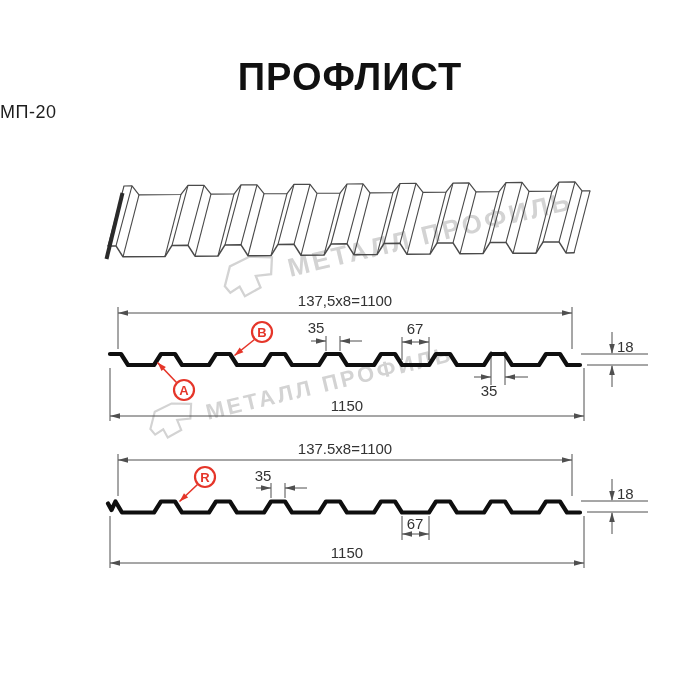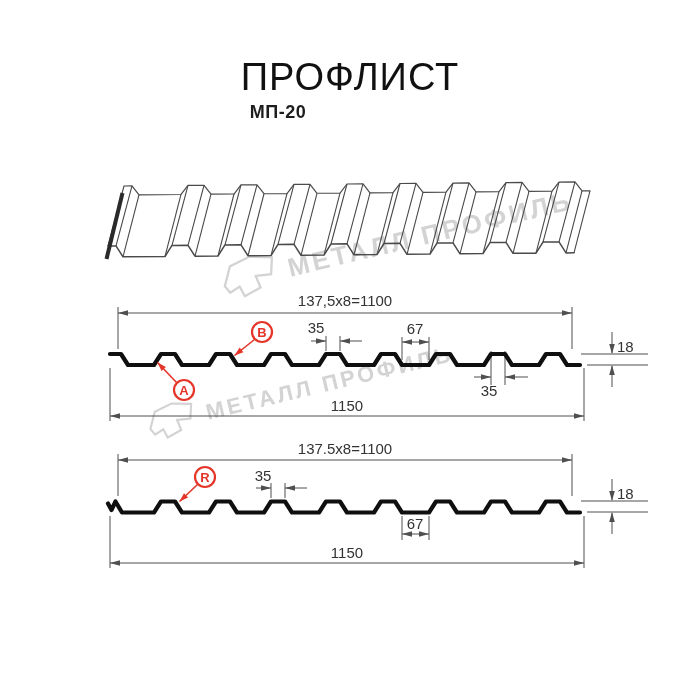--- a/index.html
+++ b/index.html
@@ -5,23 +5,23 @@
   :root{
     --accent:#e53529;
     --wm:#d3d3d3;
     --line:#4f4f4f;
     --profile:#0f0f0f;
   }
   html,body{margin:0;padding:0;background:#fff;}
   #page{position:relative;width:700px;height:700px;background:#fff;overflow:hidden;
         font-family:"Liberation Sans",sans-serif;}
   .title{position:absolute;left:0;top:56px;width:700px;text-align:center;
-         font-size:38px;font-weight:400;letter-spacing:1px;color:#111;z-index:3;}
-  .subtitle{position:absolute;left:0;top:102px;width:556px;text-align:center;
-         font-size:18px;font-weight:700;letter-spacing:0.5px;color:#1d1d1d;z-index:3;}
+         font-size:38px;font-weight:700;letter-spacing:1px;color:#111;z-index:3;}
+  .subtitle{position:absolute;left:0;top:102px;width:556px;text-align:left;
+         font-size:18px;font-weight:400;letter-spacing:0.5px;color:#1d1d1d;z-index:3;}
   .footer{position:absolute;left:0;top:618px;width:700px;text-align:center;
          font-size:16px;font-weight:600;letter-spacing:0.8px;color:#2a2a2a;z-index:3;}
   .wm{position:absolute;display:flex;align-items:center;gap:10px;z-index:1;
       color:var(--wm);font-weight:700;white-space:nowrap;transform-origin:0 50%;}
   .wm .wm-text{letter-spacing:3px;}
   #wm1{left:222px;top:262px;transform:rotate(-13.5deg);font-size:26px;}
   #wm2{left:148px;top:408px;transform:rotate(-13.5deg);font-size:22px;}
   .wm svg{display:block;}
   #drawing{position:absolute;left:0;top:0;z-index:2;}
   .dimtext{font-size:15px;fill:#333;font-family:"Liberation Sans",sans-serif;}

